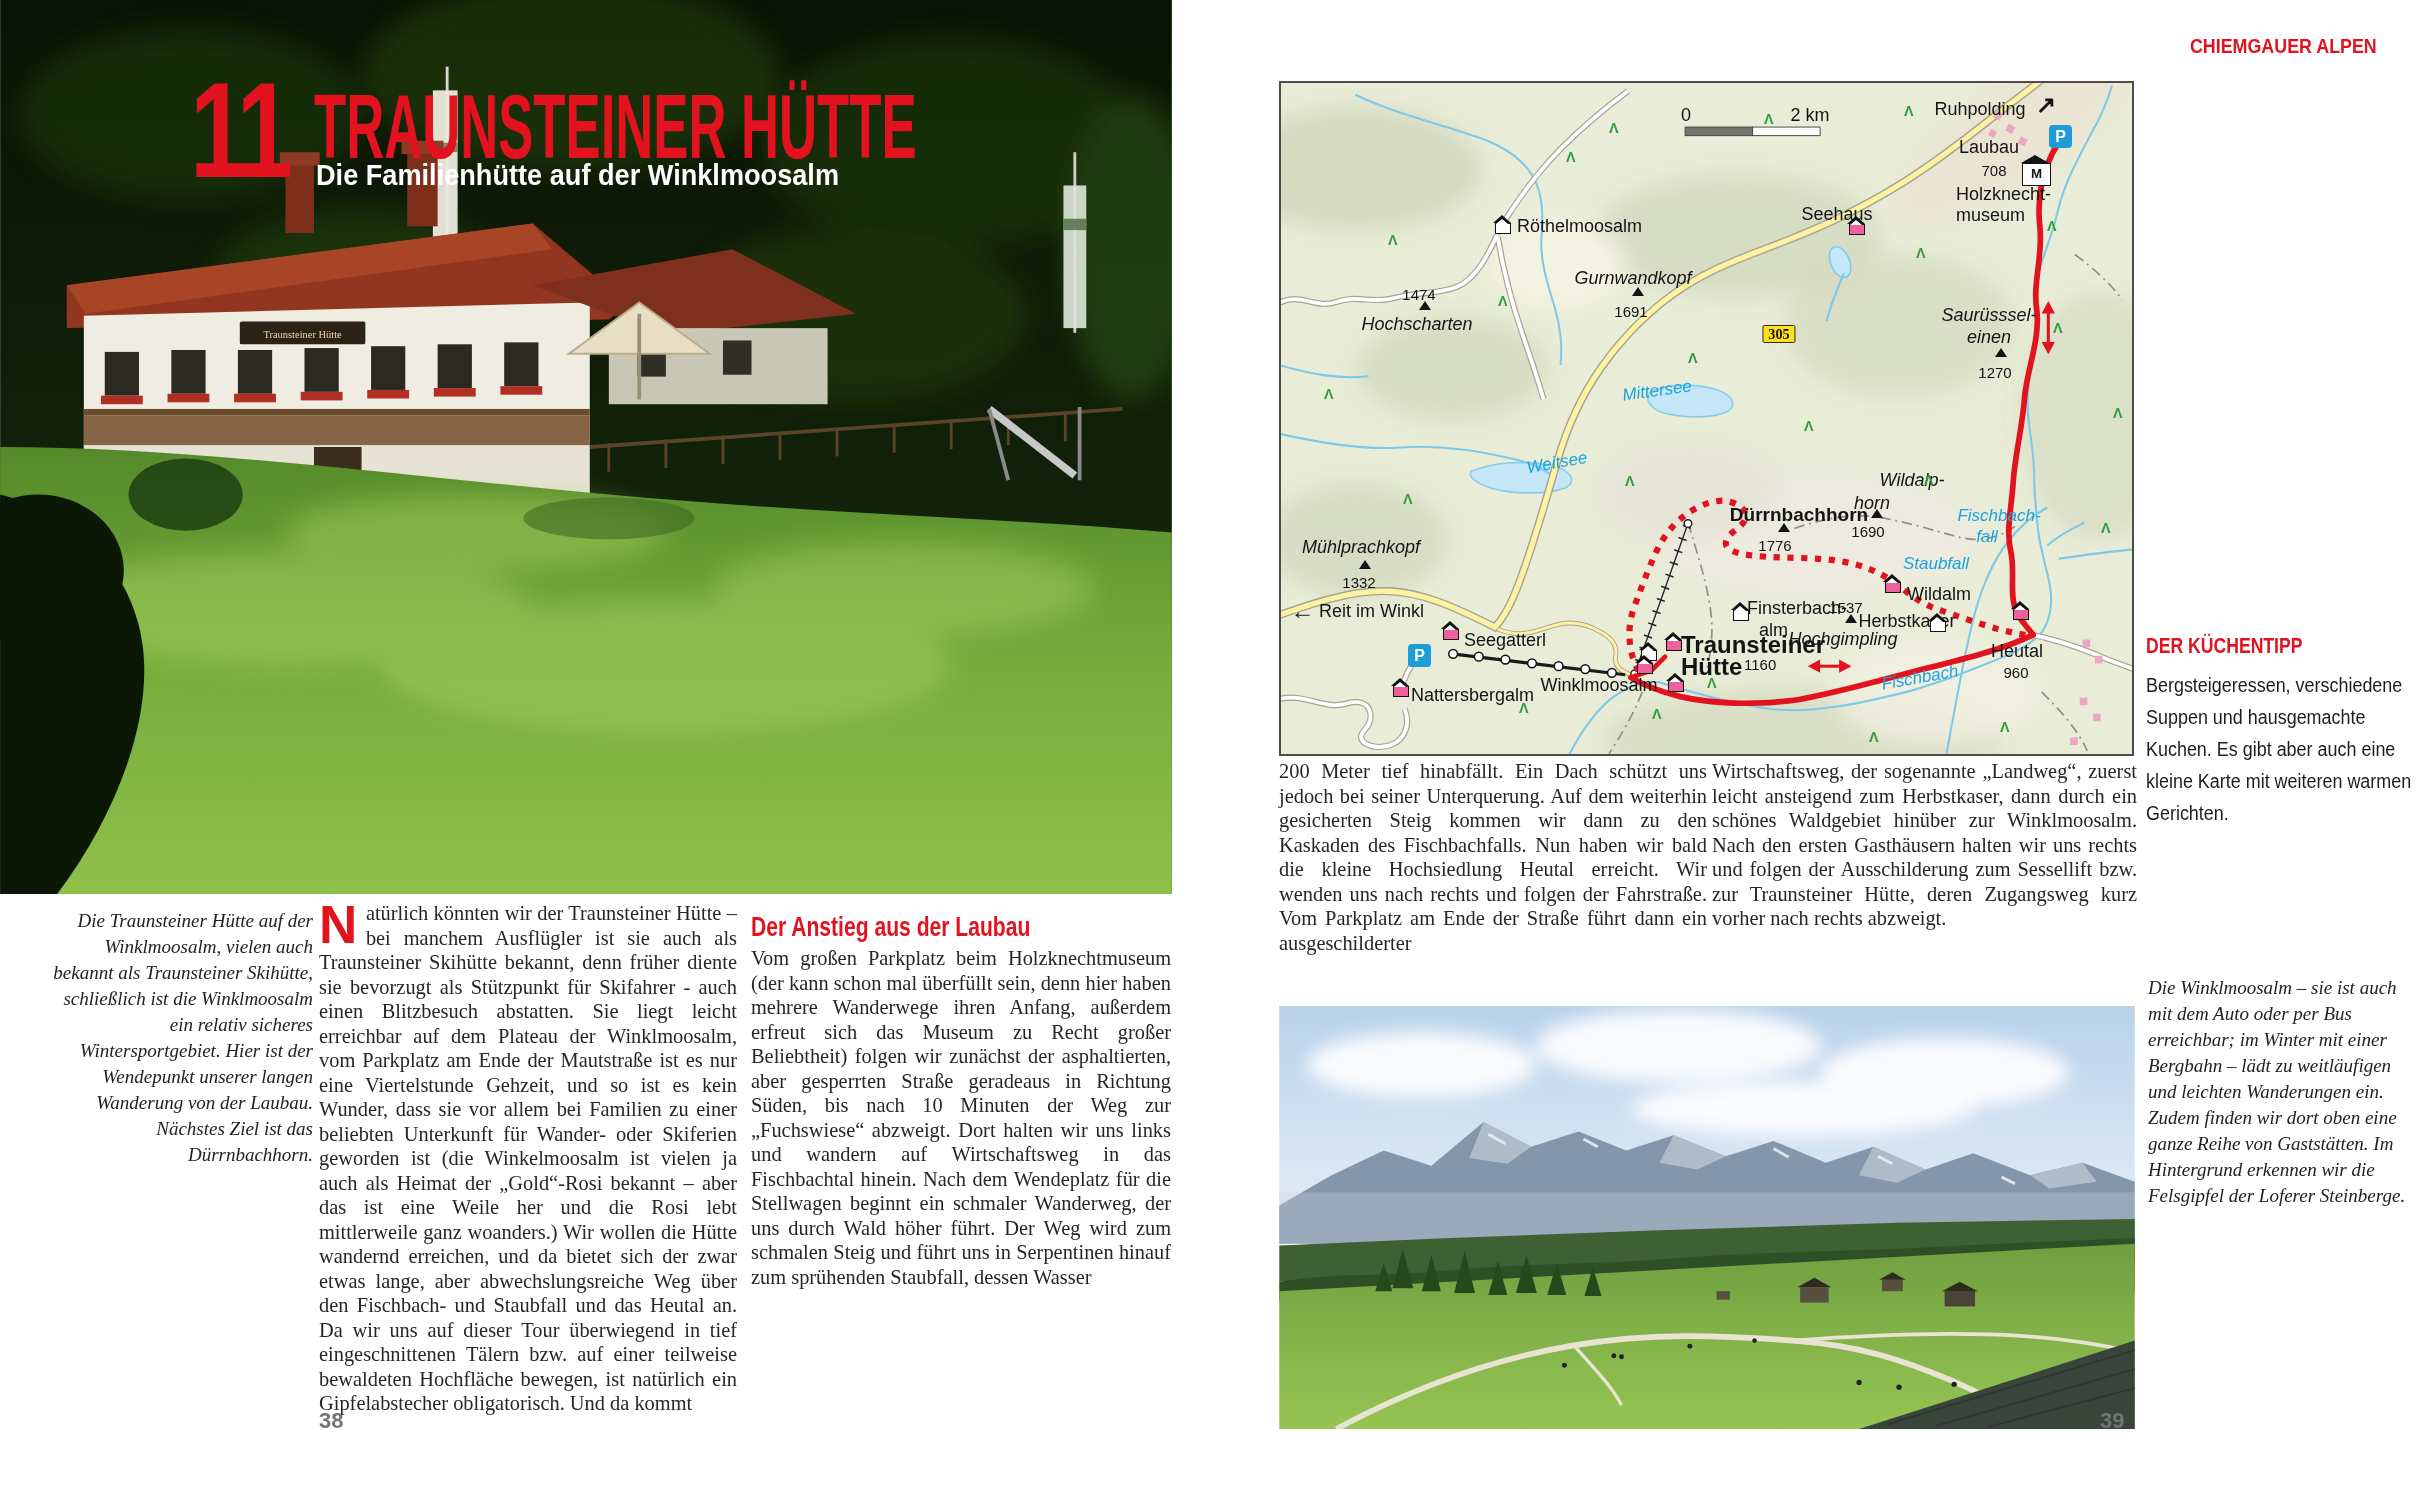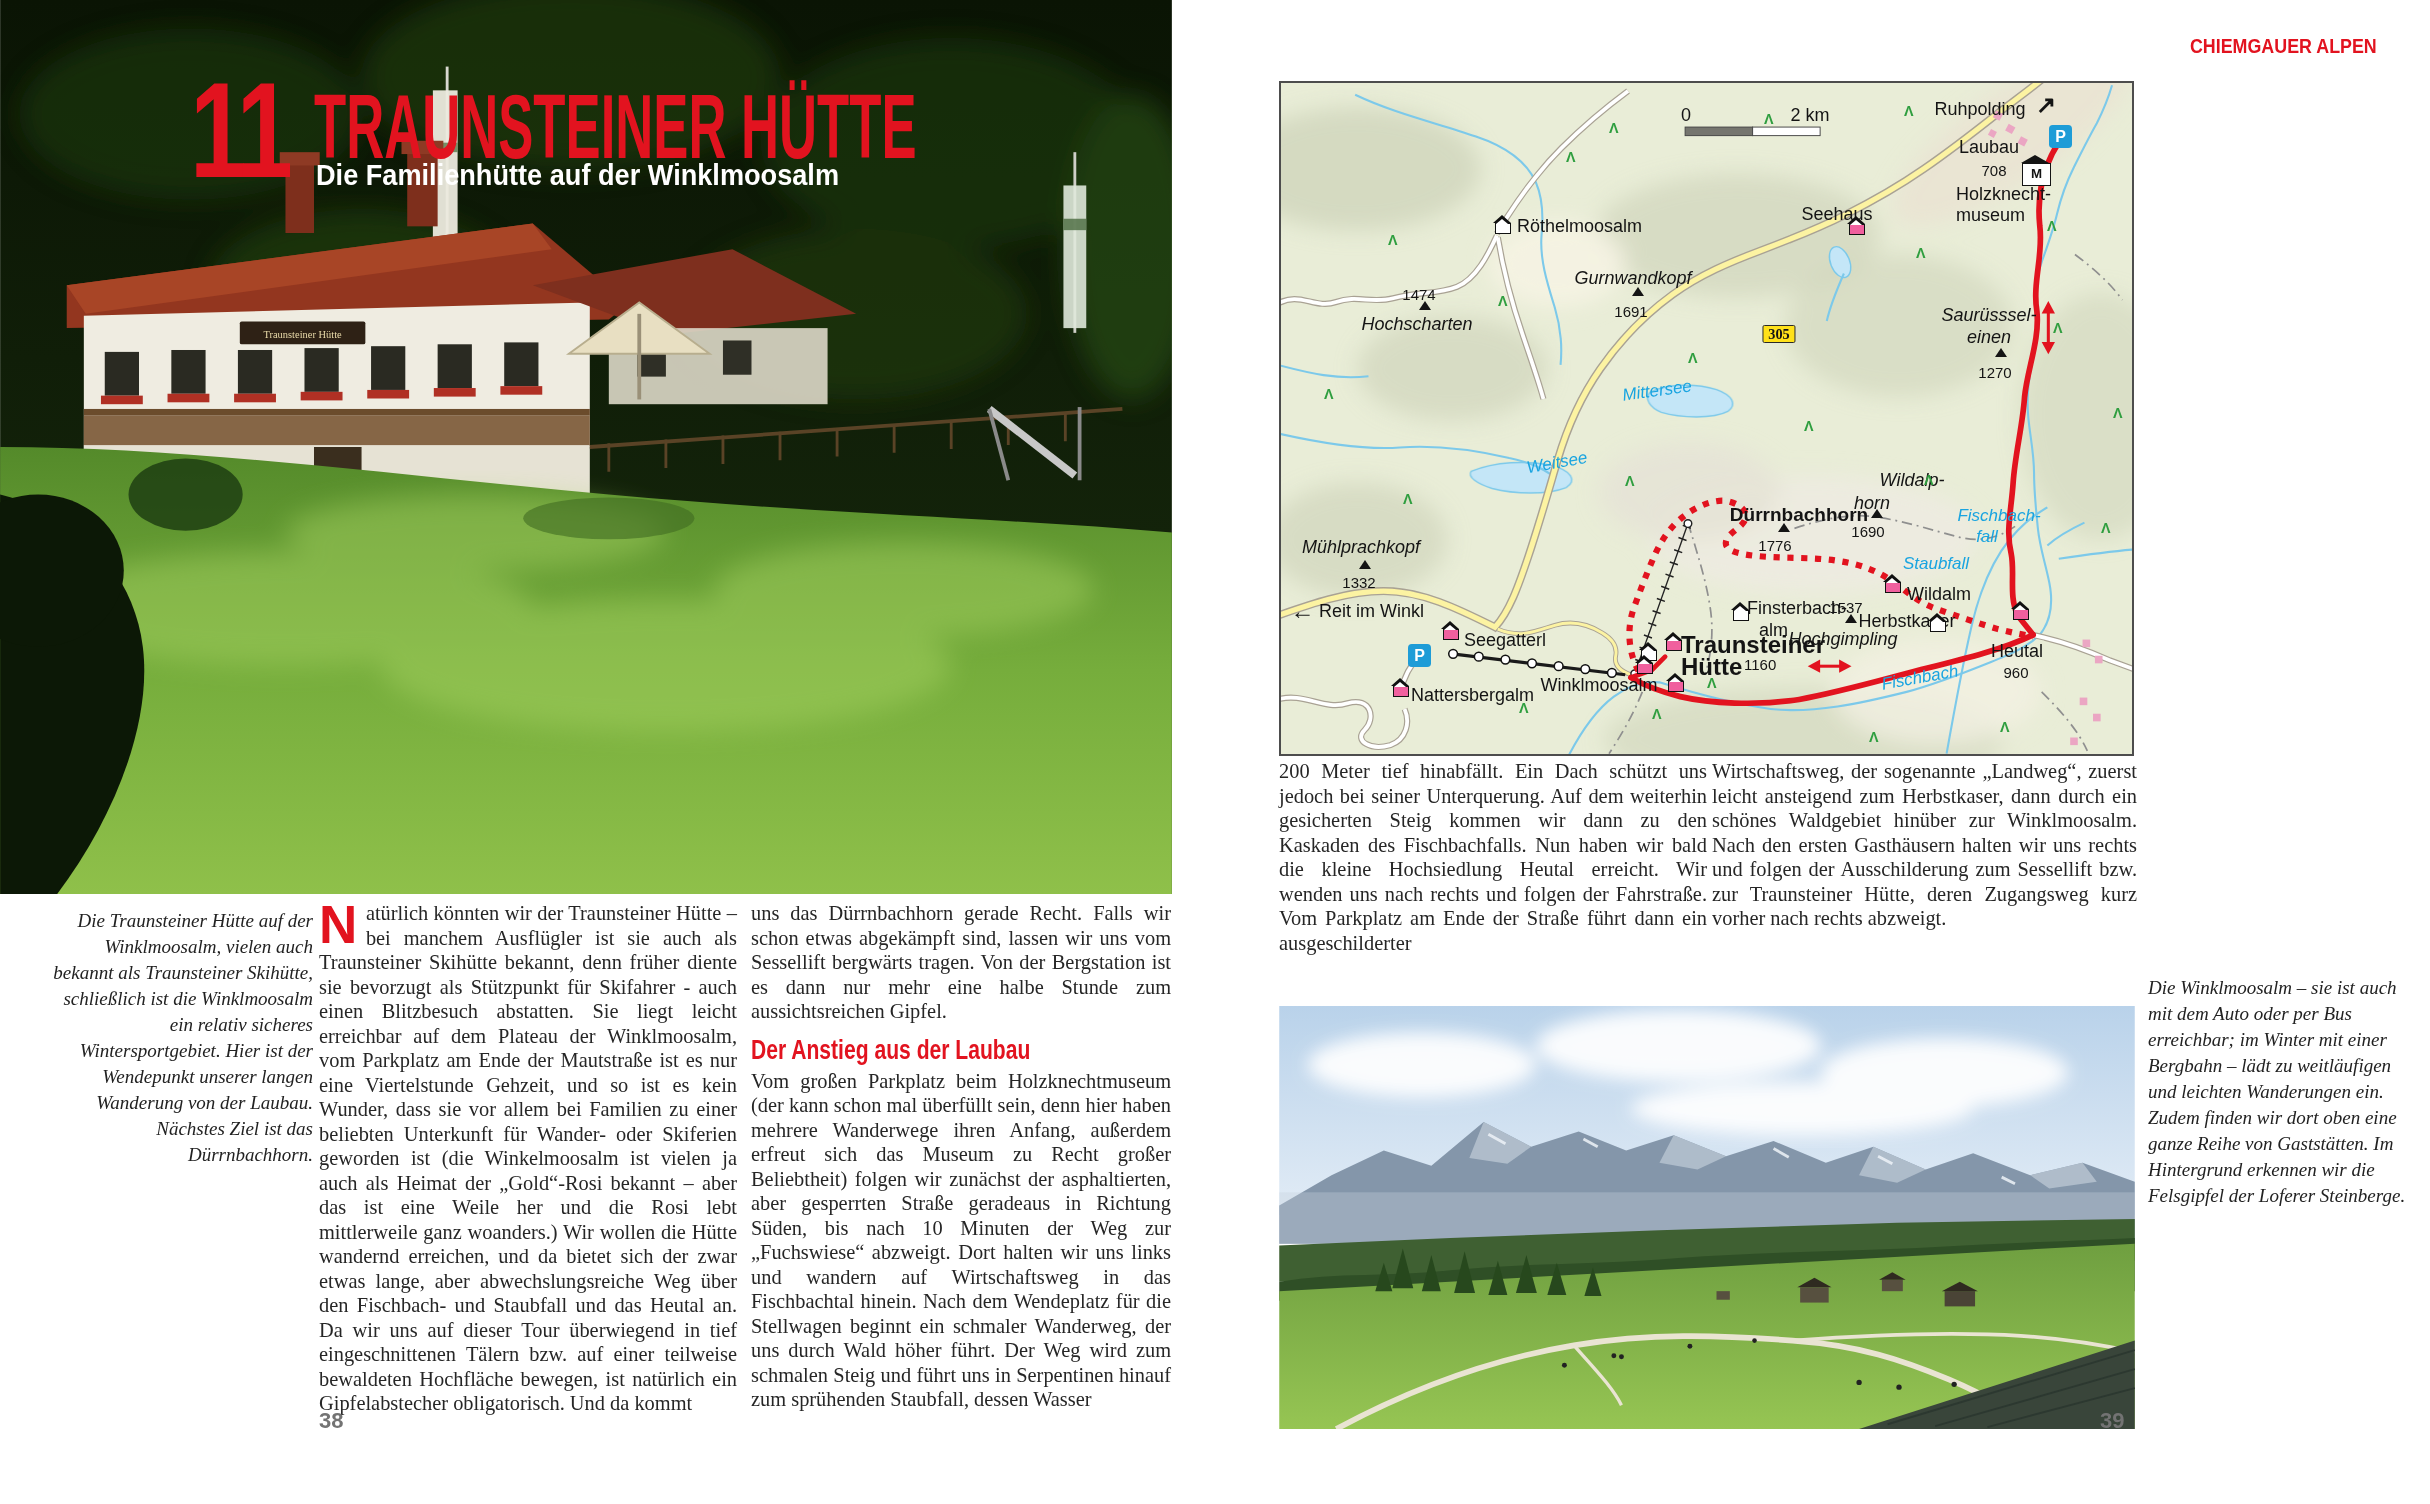--- a/index.html
+++ b/index.html
@@ -191,21 +191,20 @@
     <div class="abs title-sub">Die Familienhütte auf der Winklmoosalm</div>
   </div>
 
   <div class="abs caption" id="cap-left">Die Traunsteiner Hütte auf der Winklmoosalm, vielen auch bekannt als Traunsteiner Skihütte, schließlich ist die Winklmoosalm ein relativ sicheres Wintersportgebiet. Hier ist der Wendepunkt unserer langen Wanderung von der Laubau. Nächstes Ziel ist das Dürrnbachhorn.</div>
 
   <div class="abs bodycol" id="col1">
     <span class="dropcap">N</span><span>atürlich könnten wir der Traunsteiner Hütte – bei manchem Ausflügler ist sie auch als Traunsteiner Skihütte bekannt, denn früher diente sie bevorzugt als Stützpunkt für Skifahrer - auch einen Blitzbesuch abstatten. Sie liegt leicht erreichbar auf dem Plateau der Winklmoosalm, vom Parkplatz am Ende der Mautstraße ist es nur eine Viertelstunde Gehzeit, und so ist es kein Wunder, dass sie vor allem bei Familien zu einer beliebten Unterkunft für Wander- oder Skiferien geworden ist (die Winkelmoosalm ist vielen ja auch als Heimat der „Gold“-Rosi bekannt – aber das ist eine Weile her und die Rosi lebt mittlerweile ganz woanders.) Wir wollen die Hütte wandernd erreichen, und da bietet sich der zwar etwas lange, aber abwechslungsreiche Weg über den Fischbach- und Staubfall und das Heutal an. Da wir uns auf dieser Tour überwiegend in tief eingeschnittenen Tälern bzw. auf einer teilweise bewaldeten Hochfläche bewegen, ist natürlich ein Gipfelabstecher obligatorisch. Und da kommt</span>
   </div>
 
   <div class="abs bodycol" id="col2">
-    <div>uns das Dürrnbachhorn gerade Recht. Falls wir schon etwas abgekämpft sind, lassen wir uns vom Sessellift bergwärts tragen. Von der Bergstation ist es dann nur mehr eine halbe Stunde zum aussichtsreichen Gipfel.</div>
     <div class="red-subhead">Der Anstieg aus der Laubau</div>
     <div>Vom großen Parkplatz beim Holzknechtmuseum (der kann schon mal überfüllt sein, denn hier haben mehrere Wanderwege ihren Anfang, außerdem erfreut sich das Museum zu Recht großer Beliebtheit) folgen wir zunächst der asphaltierten, aber gesperrten Straße geradeaus in Richtung Süden, bis nach 10 Minuten der Weg zur „Fuchswiese“ abzweigt. Dort halten wir uns links und wandern auf Wirtschaftsweg in das Fischbachtal hinein. Nach dem Wendeplatz für die Stellwagen beginnt ein schmaler Wanderweg, der uns durch Wald höher führt. Der Weg wird zum schmalen Steig und führt uns in Serpentinen hinauf zum sprühenden Staubfall, dessen Wasser</div>
   </div>
 
   <div class="abs pgnum" id="pn38">38</div>
 
   <div class="abs kicker">CHIEMGAUER ALPEN</div>
 
   <div class="abs" id="map">
     <svg width="851" height="671" viewBox="0 0 895 705">
@@ -425,20 +424,24 @@
         <div class="mtree" style="left: 523px; top: 336px;">Λ</div>
         <div class="mtree" style="left: 820px; top: 438px;">Λ</div>
         <div class="mtree" style="left: 832px; top: 323px;">Λ</div>
         <div class="mtree" style="left: 285px; top: 67px;">Λ</div>
         <div class="mpark" style="left: 768px; top: 42px;">P</div>
         <div class="mpark" style="left: 127px; top: 561px;">P</div>
         <div class="mmuseum" style="left: 741px; top: 80px;">M</div>
       </div>
   </div>
 
+  <div class="abs" id="tipbox">
+    <div class="tip-head">DER KÜCHENTIPP</div>
+    <div class="tip-body">Bergsteigeressen, verschiedene Suppen und hausgemachte Kuchen. Es gibt aber auch eine kleine Karte mit weiteren warmen Gerichten.</div>
+  </div>
 
   <div class="abs bodycol" id="rcol1">200 Meter tief hinabfällt. Ein Dach schützt uns jedoch bei seiner Unterquerung. Auf dem weiterhin gesicherten Steig kommen wir dann zu den Kaskaden des Fischbachfalls. Nun haben wir bald die kleine Hochsiedlung Heutal erreicht. Wir wenden uns nach rechts und folgen der Fahrstraße. Vom Parkplatz am Ende der Straße führt dann ein ausgeschilderter</div>
   <div class="abs bodycol" id="rcol2">Wirtschaftsweg, der sogenannte „Landweg“, zuerst leicht ansteigend zum Herbstkaser, dann durch ein schönes Waldgebiet hinüber zur Winklmoosalm. Nach den ersten Gasthäusern halten wir uns rechts und folgen der Ausschilderung zum Sessellift bzw. zur Traunsteiner Hütte, deren Zugangsweg kurz vorher nach rechts abzweigt.</div>
 
   <div class="photo" id="photo-alm">
     <svg width="856" height="423" viewBox="0 0 900 445">
       <defs>
         <linearGradient id="lgS" x1="0" y1="0" x2="0" y2="1">
           <stop offset="0" stop-color="#b9d2ea"></stop>
             <stop offset="1" stop-color="#e2ecf6"></stop>

